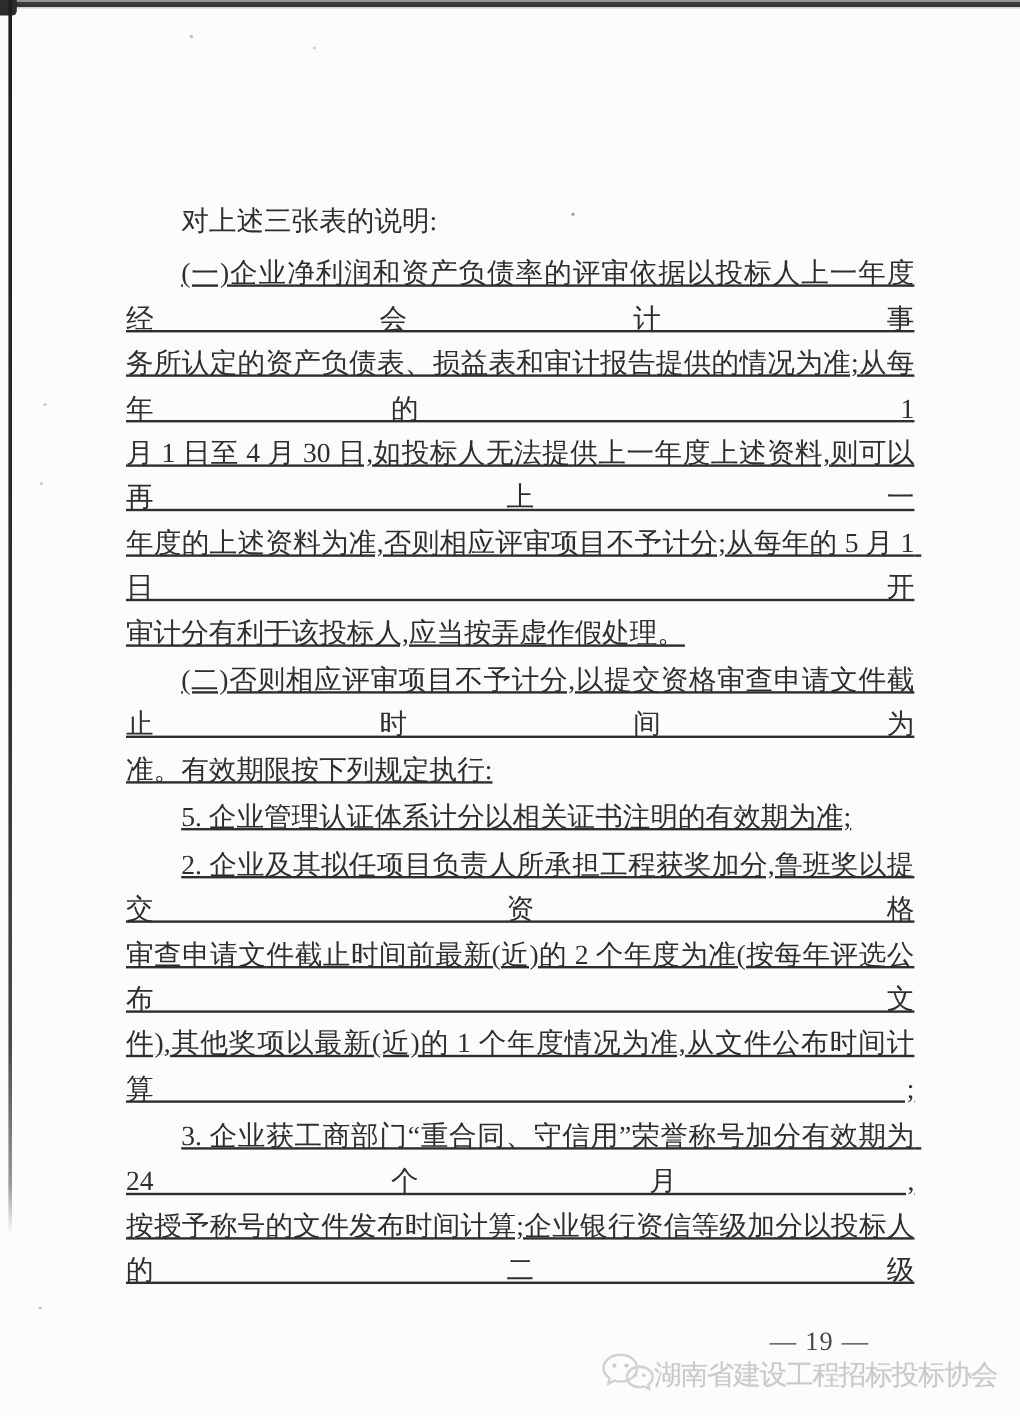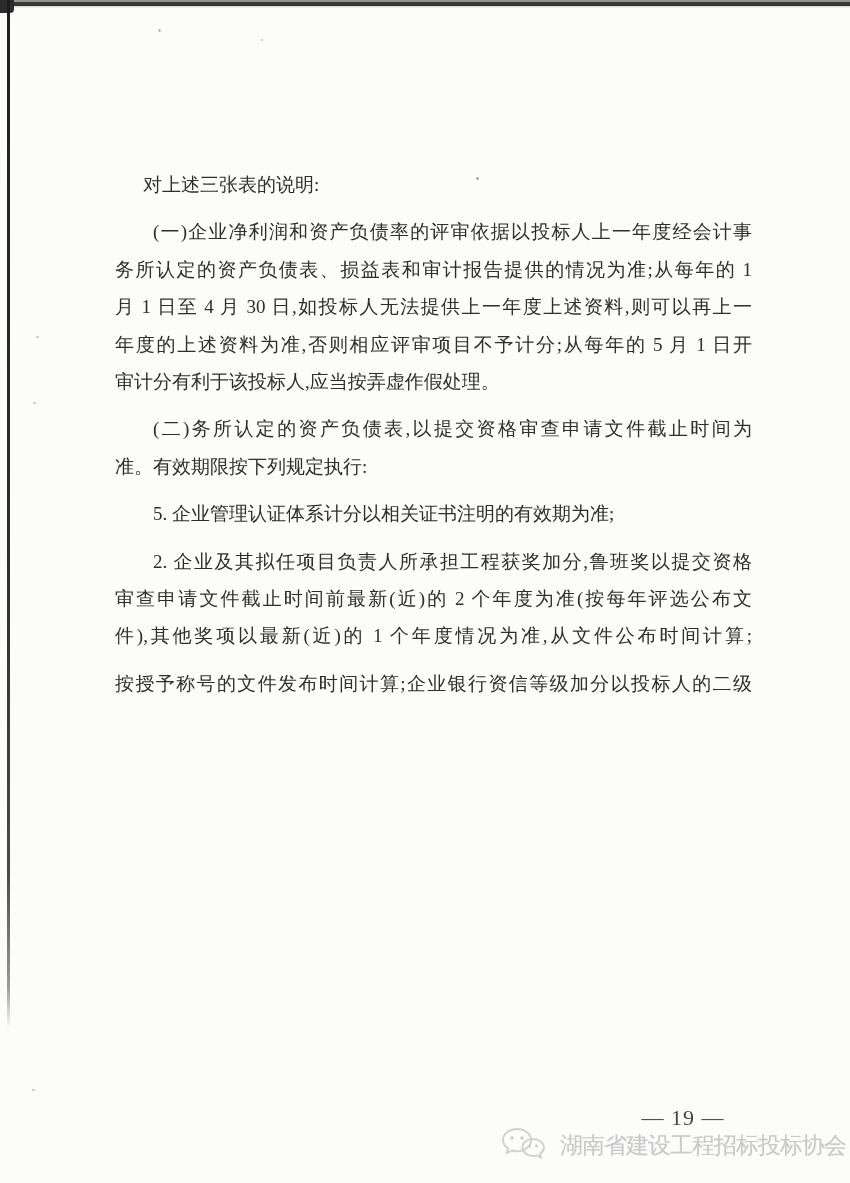--- a/index.html
+++ b/index.html
@@ -47,56 +47,56 @@
   }
   
   .doc {
     position: absolute;
     left: 105px;
     top: 166px;
     width: 657px;
     color: #2e2e2e;
   }
   .line {
-    font-size: 19px;
+    font-size: 23px;
     line-height: 37.4px;
     white-space: pre-wrap;
     color: #2e2e2e;
   }
   .line.full {
     text-align: justify;
     text-align-last: justify;
   }
   .line.indent {
     text-indent: 2em;
   }
   .title {
     margin-bottom: 6px;
   }
-  .para { margin: 10px; }
+  .para { margin: 0; text-decoration: underline; }
   .para + .para { margin-top: 2px; }
   
   .pageno {
     position: absolute;
     top: 1080px;
     left: 638px;
     width: 90px;
     text-align: center;
     font-size: 22px;
     letter-spacing: 1px;
     color: #474747;
     margin-top: 25px;
   }
   .watermark {
     position: absolute;
     left: 501px;
     top: 1126px;
     display: flex;
     align-items: center;
-    gap: 15px;
+    gap: 0;
     color: #c9c9c9;
   }
   .watermark .wm-text {
     font-size: 23px;
     letter-spacing: -1px;
     white-space: nowrap;
     color: #c9c9c9;
     text-shadow: 0 0 1px #e6e6e6;
   }
   .wm-icon { display: block; }
@@ -120,32 +120,33 @@
     <div class="line title indent">对上述三张表的说明:</div>
     <div id="paragraphs">
         <div class="para">
           <div class="line full indent">(一)企业净利润和资产负债率的评审依据以投标人上一年度经会计事</div>
           <div class="line full">务所认定的资产负债表、损益表和审计报告提供的情况为准;从每年的 1</div>
           <div class="line full">月 1 日至 4 月 30 日,如投标人无法提供上一年度上述资料,则可以再上一</div>
           <div class="line full">年度的上述资料为准,否则相应评审项目不予计分;从每年的 5 月 1 日开</div>
           <div class="line">审计分有利于该投标人,应当按弄虚作假处理。</div>
         </div>
         <div class="para">
-          <div class="line full indent">(二)务所认定的资产负债表,以提交资格审查申请文件截止时间为</div>
+          <div class="line full indent">(二)否则相应评审项目不予计分,以提交资格审查申请文件截止时间为</div>
           <div class="line">准。有效期限按下列规定执行:</div>
         </div>
         <div class="para">
           <div class="line indent">5. 企业管理认证体系计分以相关证书注明的有效期为准;</div>
         </div>
         <div class="para">
           <div class="line full indent">2. 企业及其拟任项目负责人所承担工程获奖加分,鲁班奖以提交资格</div>
           <div class="line full">审查申请文件截止时间前最新(近)的 2 个年度为准(按每年评选公布文</div>
           <div class="line full">件),其他奖项以最新(近)的 1 个年度情况为准,从文件公布时间计算;</div>
         </div>
         <div class="para">
+          <div class="line full indent">3. 企业获工商部门“重合同、守信用”荣誉称号加分有效期为 24 个月,</div>
           <div class="line full">按授予称号的文件发布时间计算;企业银行资信等级加分以投标人的二级</div>
         </div>
       </div>
   </div>
 
   <div class="pageno">— 19 —</div>
 
   <div class="watermark">
     <svg class="wm-icon" width="44" height="38" viewBox="0 0 44 38">
       <g fill="none" stroke="#d2d2d2" stroke-width="2">

